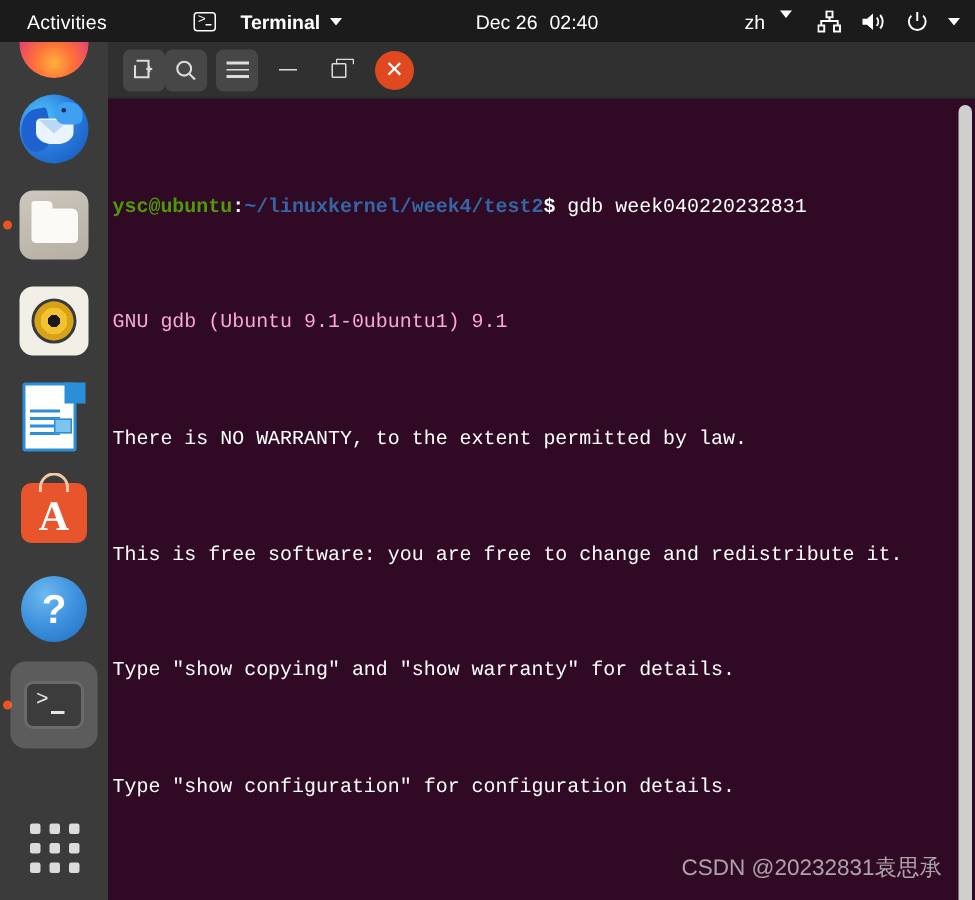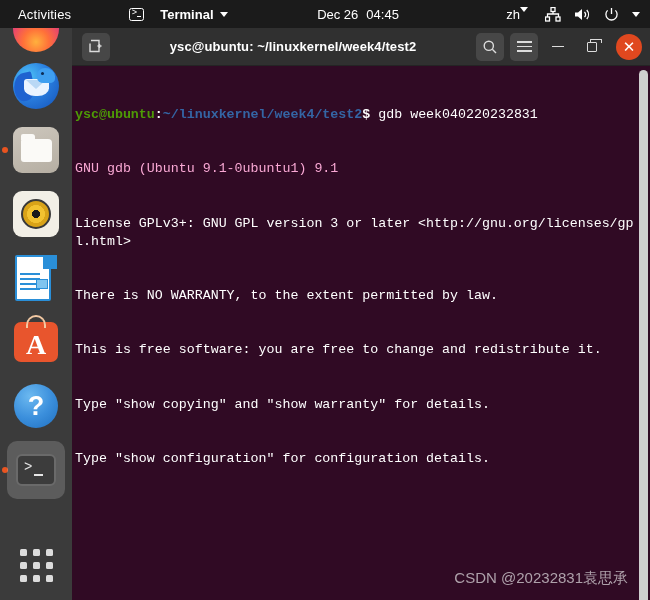--- a/index.html
+++ b/index.html
@@ -38,21 +38,21 @@
   .caret-down {
     width: 0; height: 0;
     border-left: 4.5px solid transparent; border-right: 4.5px solid transparent;
     border-top: 5px solid #ffffff;
   }
   #clock {
     position: absolute; left: 50%; transform: translateX(-50%);
     display: flex; gap: 8px; font-size: 13px; white-space: nowrap; margin-left: 33px;
   }
   #tray { position: absolute; right: 10px; display: flex; align-items: center; gap: 13px; }
-  #lang { font-size: 13px; display: flex; align-items: flex-start; gap: 0; margin-right: 4px; }
+  #lang { font-size: 13px; display: flex; align-items: flex-start; gap: 10px; margin-right: 4px; }
   .icon-svg { display: block; }
 
   
   #dock {
     position: absolute; top: 28px; left: 0;
     width: 72px; height: 572px;
     background: #3b3b3b;
     z-index: 30;
     display: flex; flex-direction: column; align-items: center;
   }
@@ -242,21 +242,21 @@
   #term-body {
     flex: 1; position: relative; background: #300a24;
     overflow: hidden;
   }
   #term-text {
     position: absolute; left: 3px; top: 4px; right: 13px;
     font-family: "Liberation Mono", monospace;
     font-size: 13.3px; line-height: 18.1px;
     color: #ffffff; white-space: pre-wrap; word-break: break-all;
   }
-  .ln { display: block; min-height: 18.1px; }
+  .ln { display: block; min-height: 18.1px; margin-top: 23px; }
   .c-green { color: #4e9a06; font-weight: 700; }
   .c-blue  { color: #3465a4; font-weight: 700; }
   .c-white { color: #ffffff; }
   .c-bold  { font-weight: 700; }
   .c-mauve { color: #f9a8d4; }
 
   #scrollbar {
     position: absolute; right: 2px; top: 4px;
     width: 9px; height: 556px;
     background: #cfcfcf; border-radius: 5px;
@@ -277,21 +277,21 @@
     <div id="activities">Activities</div>
 
     <div id="app-menu">
       <span class="term-glyph"></span>
       <span class="app-name">Terminal</span>
       <span class="caret-down"></span>
     </div>
 
     <div id="clock">
       <span>Dec 26</span>
-      <span>04:45</span>
+      <span>02:40</span>
     </div>
 
     <div id="tray">
       <div id="lang">
         <span>zh</span>
         <span class="caret-down"></span>
       </div>
 
       <span>
         <svg class="icon-svg" width="16" height="15" viewBox="0 0 16 15">
@@ -395,21 +395,20 @@
   <div id="window">
 
     <div id="titlebar">
       <div class="tb-btn filled" id="newtab">
         <svg class="icon-svg" width="15" height="15" viewBox="0 0 15 15">
           <path d="M2 1.5 h8 v11 h-9 v-8" fill="none" stroke="#dcdcdc" stroke-width="1.4"></path>
           <path d="M8.5 7 h4 M10.5 5 v4" fill="none" stroke="#dcdcdc" stroke-width="1.4"></path>
         </svg>
       </div>
 
-      <div id="win-title">ysc@ubuntu: ~/linuxkernel/week4/test2</div>
 
       <div id="tb-right">
         <div class="tb-btn filled">
           <svg class="icon-svg" width="16" height="16" viewBox="0 0 16 16">
             <circle cx="6.8" cy="6.8" r="4.6" fill="none" stroke="#dcdcdc" stroke-width="1.4"></circle>
             <path d="M10.3 10.3 L14 14" stroke="#dcdcdc" stroke-width="1.4" fill="none"></path>
           </svg>
         </div>
         <div class="tb-btn filled">
           <span class="hamb">
@@ -427,21 +426,20 @@
         <div id="close-btn">
           <span class="x">✕</span>
         </div>
       </div>
     </div>
 
     <div id="term-body">
       <div id="term-text">
         <span class="ln"><span class="c-green">ysc@ubuntu</span><span class="c-white c-bold">:</span><span class="c-blue">~/linuxkernel/week4/test2</span><span class="c-white c-bold">$</span><span class="c-white"> gdb week040220232831</span></span>
         <span class="ln c-mauve">GNU gdb (Ubuntu 9.1-0ubuntu1) 9.1</span>
-        <span class="ln">License GPLv3+: GNU GPL version 3 or later &lt;http://gnu.org/licenses/gpl.html&gt;</span>
         <span class="ln">There is NO WARRANTY, to the extent permitted by law.</span>
         <span class="ln">This is free software: you are free to change and redistribute it.</span>
         <span class="ln">Type "show copying" and "show warranty" for details.</span>
         <span class="ln">Type "show configuration" for configuration details.</span>
         
         
         
         
         
         

